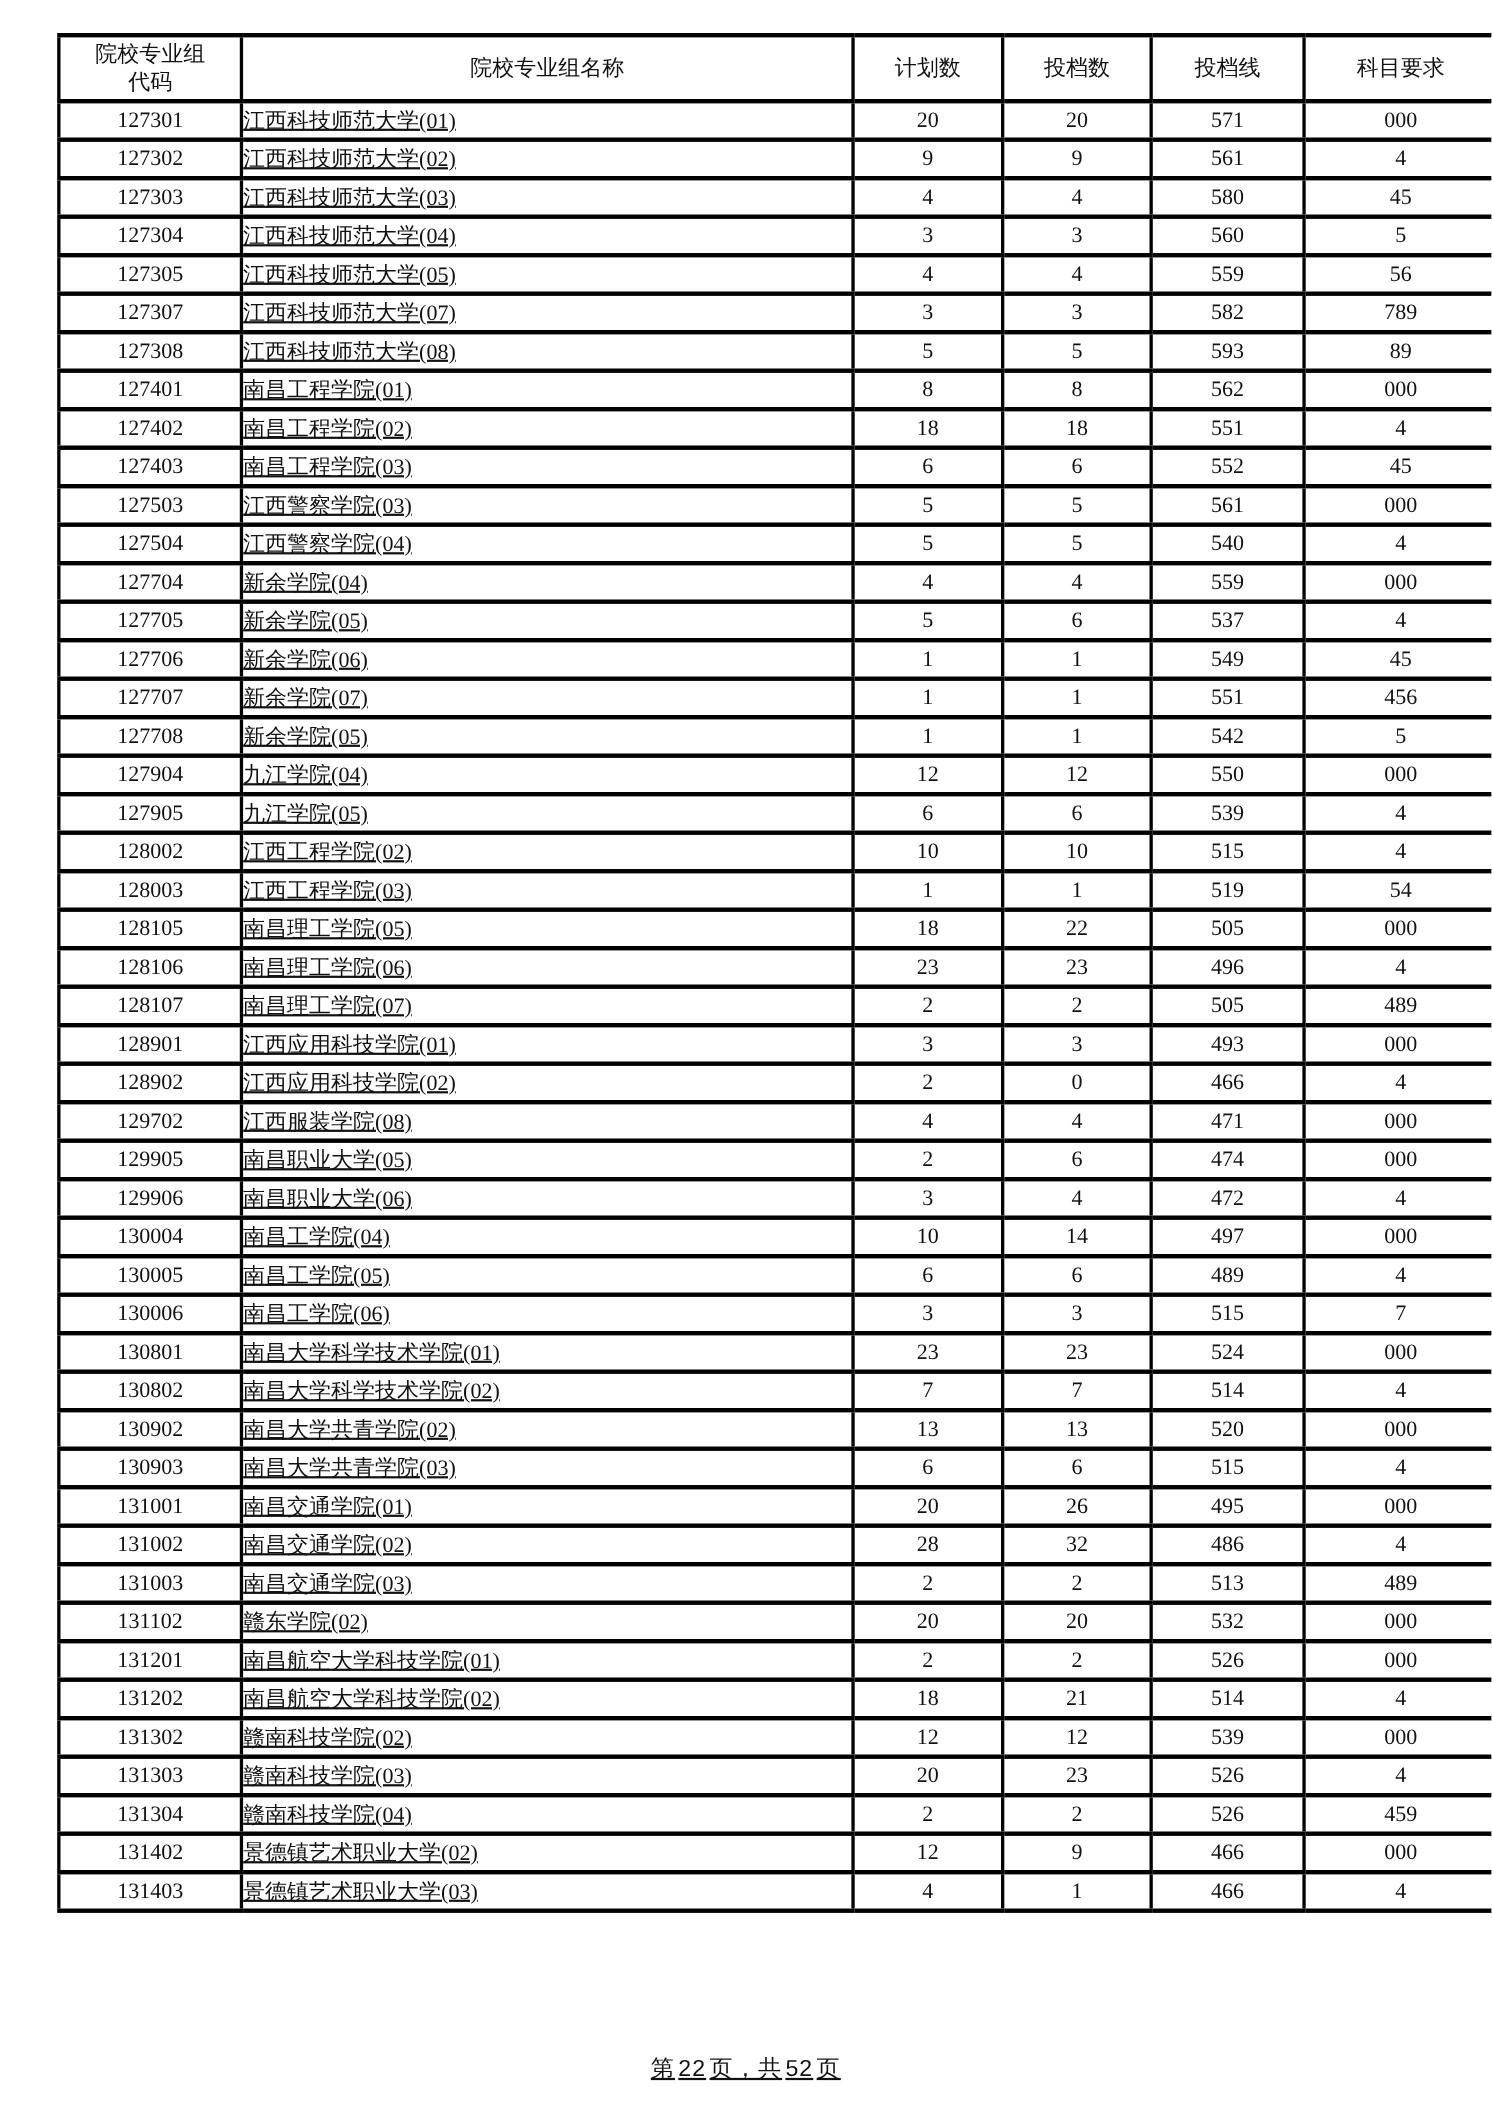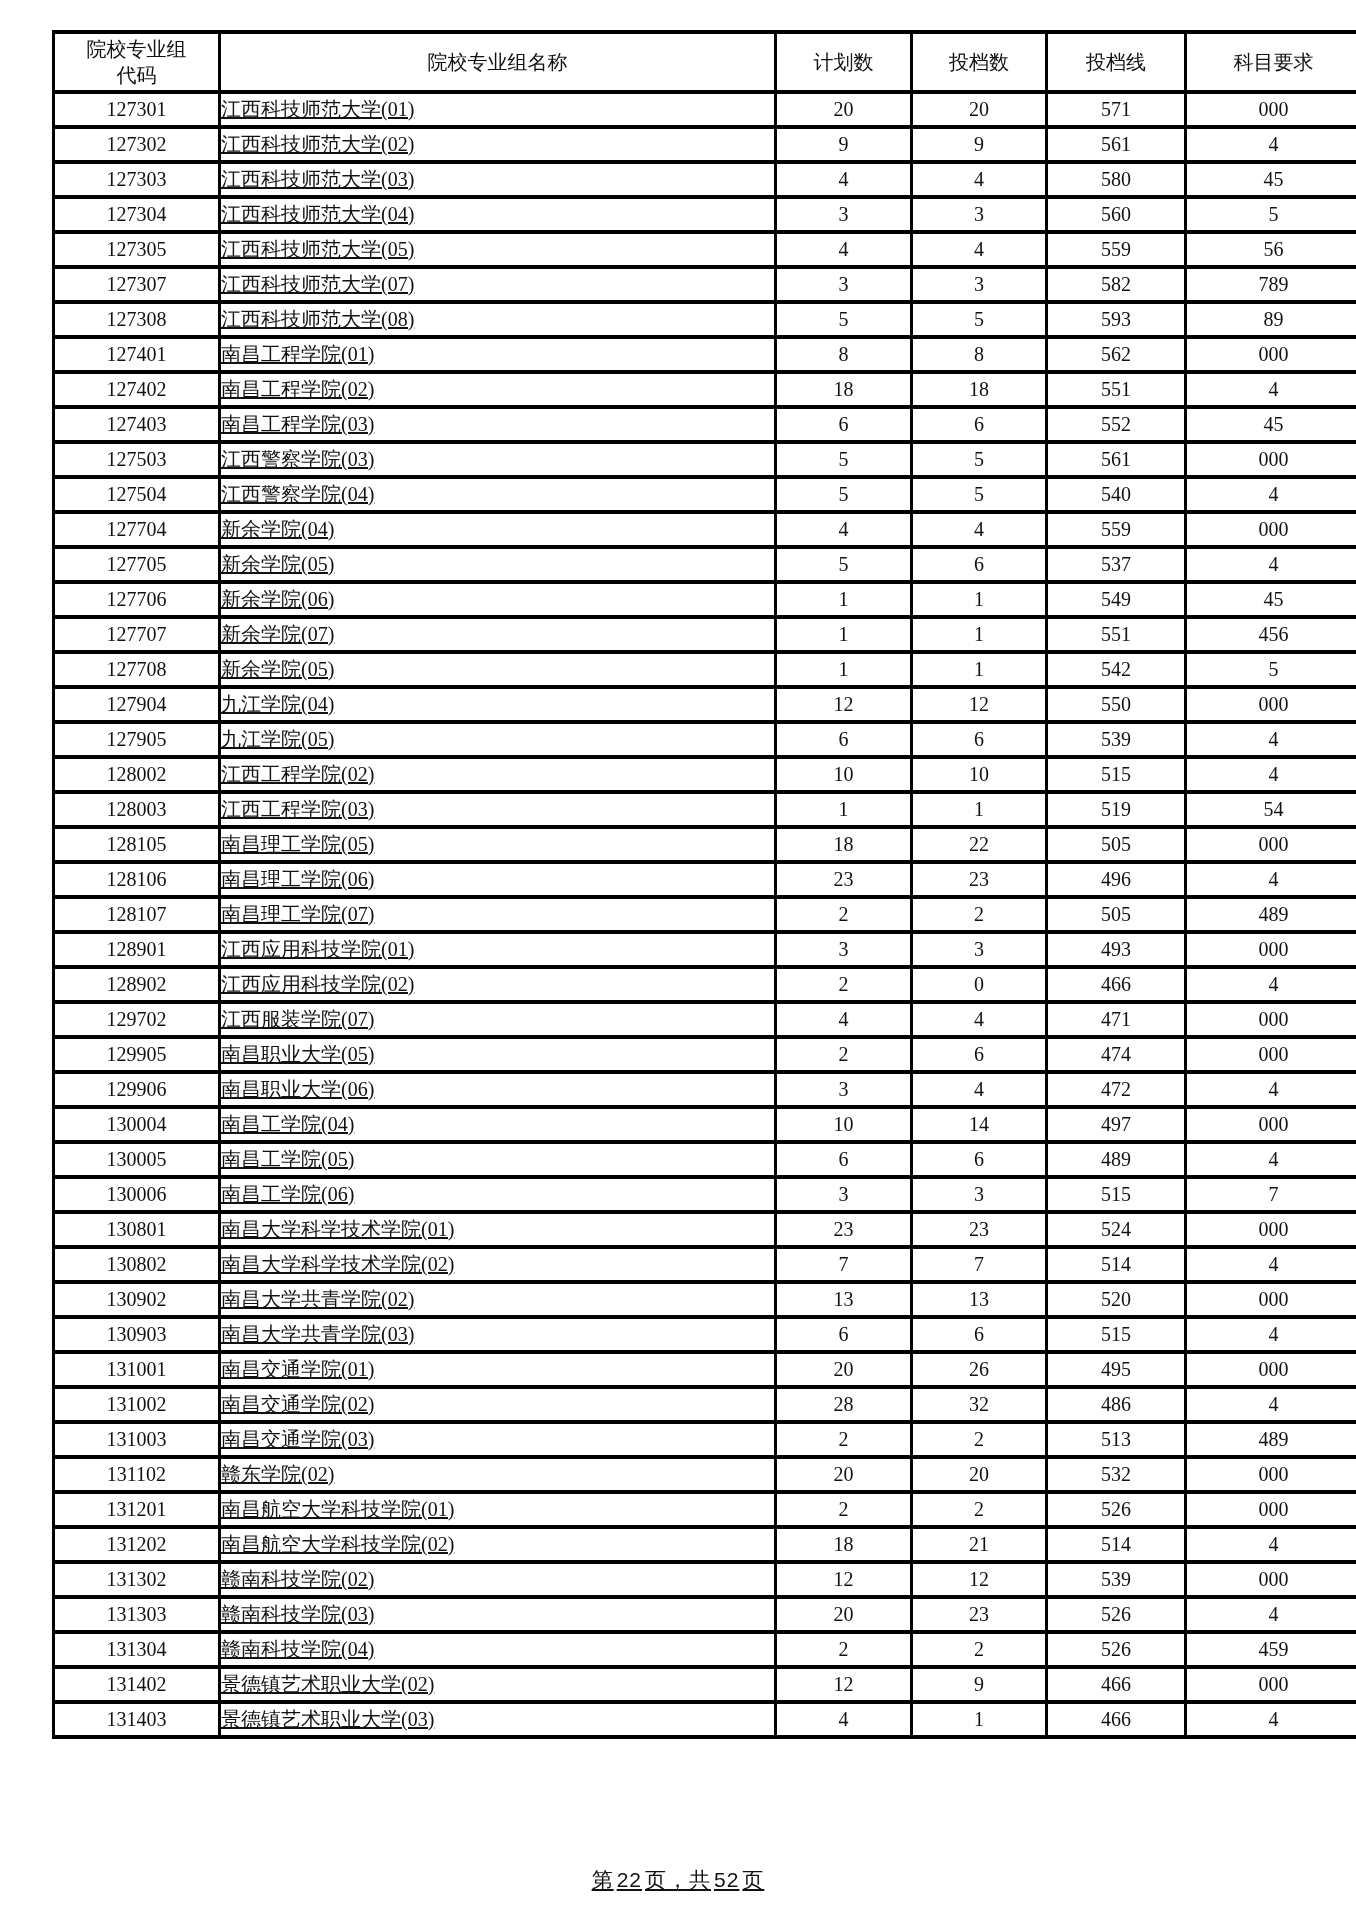--- a/index.html
+++ b/index.html
@@ -298,21 +298,21 @@
         <tr>
           <td class="num-col">128902</td>
           <td class="name-col">江西应用科技学院(02)</td>
           <td class="num-col">2</td>
           <td class="num-col">0</td>
           <td class="num-col">466</td>
           <td class="num-col">4</td>
         </tr>
         <tr>
           <td class="num-col">129702</td>
-          <td class="name-col">江西服装学院(07)</td>
+          <td class="name-col">江西服装学院(08)</td>
           <td class="num-col">4</td>
           <td class="num-col">4</td>
           <td class="num-col">471</td>
           <td class="num-col">000</td>
         </tr>
         <tr>
           <td class="num-col">129905</td>
           <td class="name-col">南昌职业大学(05)</td>
           <td class="num-col">2</td>
           <td class="num-col">6</td>

